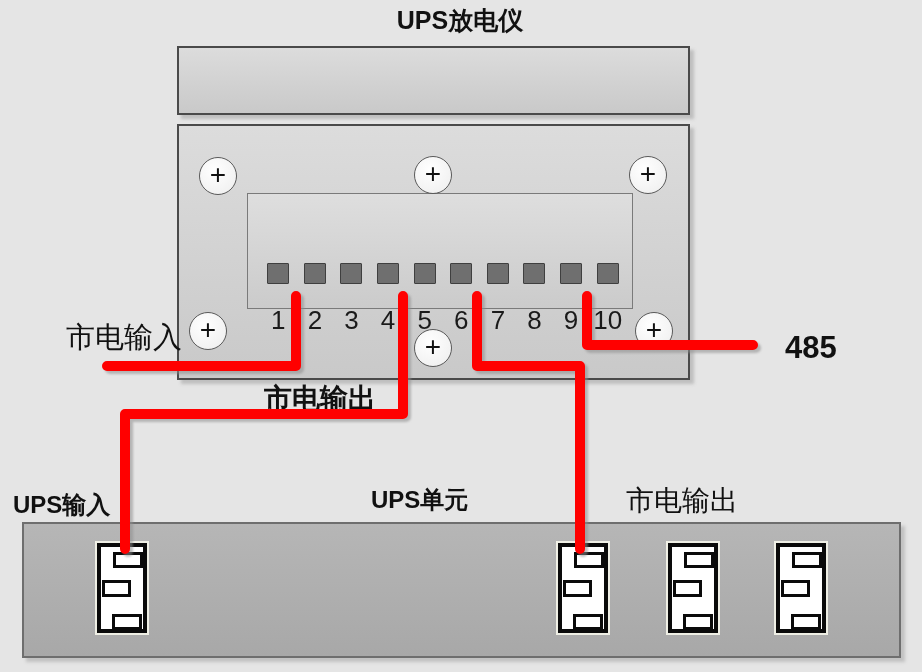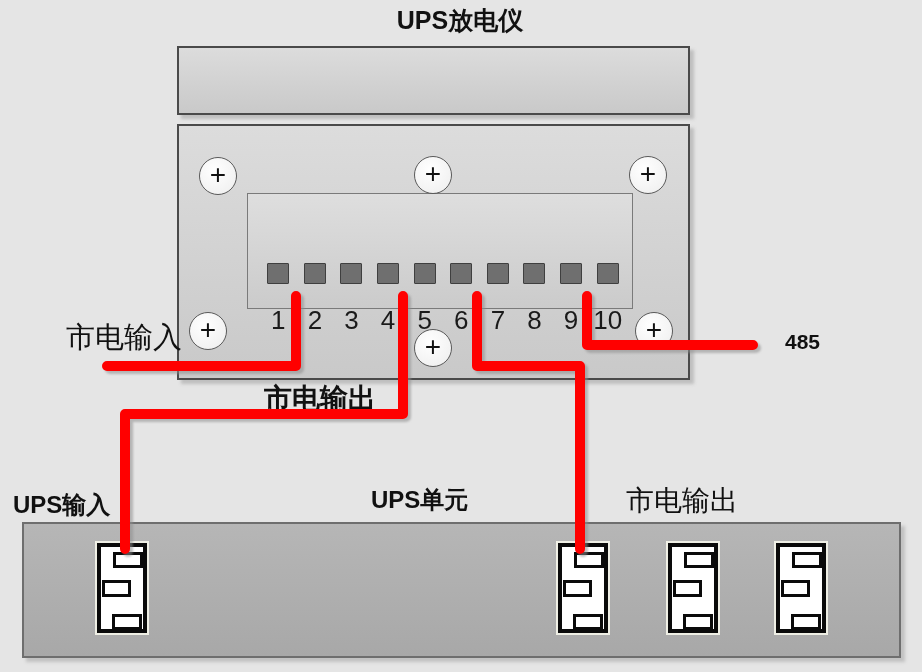--- a/index.html
+++ b/index.html
@@ -43,21 +43,21 @@
     padding-bottom:2px;
   }
   
   .lbl{position:absolute;white-space:nowrap;z-index:10;text-align:center;}
   .lbl-title{left:340px;top:4px;width:240px;text-align:center;
     font-size:25px;font-weight:bold;}
   .lbl-mains-input{left:66px;top:318px;font-size:29px;
     font-family:"Liberation Serif",serif;}
   .lbl-mains-output-top{left:264px;top:380px;font-size:28px;font-weight:bold;
     font-family:"Liberation Serif",serif;}
-  .lbl-485{left:785px;top:330px;font-size:21px;font-weight:bold;}
+  .lbl-485{left:785px;top:330px;font-size:31px;font-weight:bold;}
   .lbl-ups-input{left:13px;top:489px;font-size:24px;font-weight:bold;}
   .lbl-ups-unit{left:371px;top:484px;font-size:24px;font-weight:bold;}
   .lbl-mains-output-bottom{left:626px;top:482px;font-size:28px;
     font-family:"Liberation Serif",serif;}
   
   .ups-unit{
     position:absolute;left:22px;top:522px;width:879px;height:136px;
     background:linear-gradient(#b6b6b6,#a8a8a8);
     border:2px solid #6e6e6e;box-sizing:border-box;
     box-shadow:4px 4px 3px rgba(150,150,150,0.45);z-index:1;

